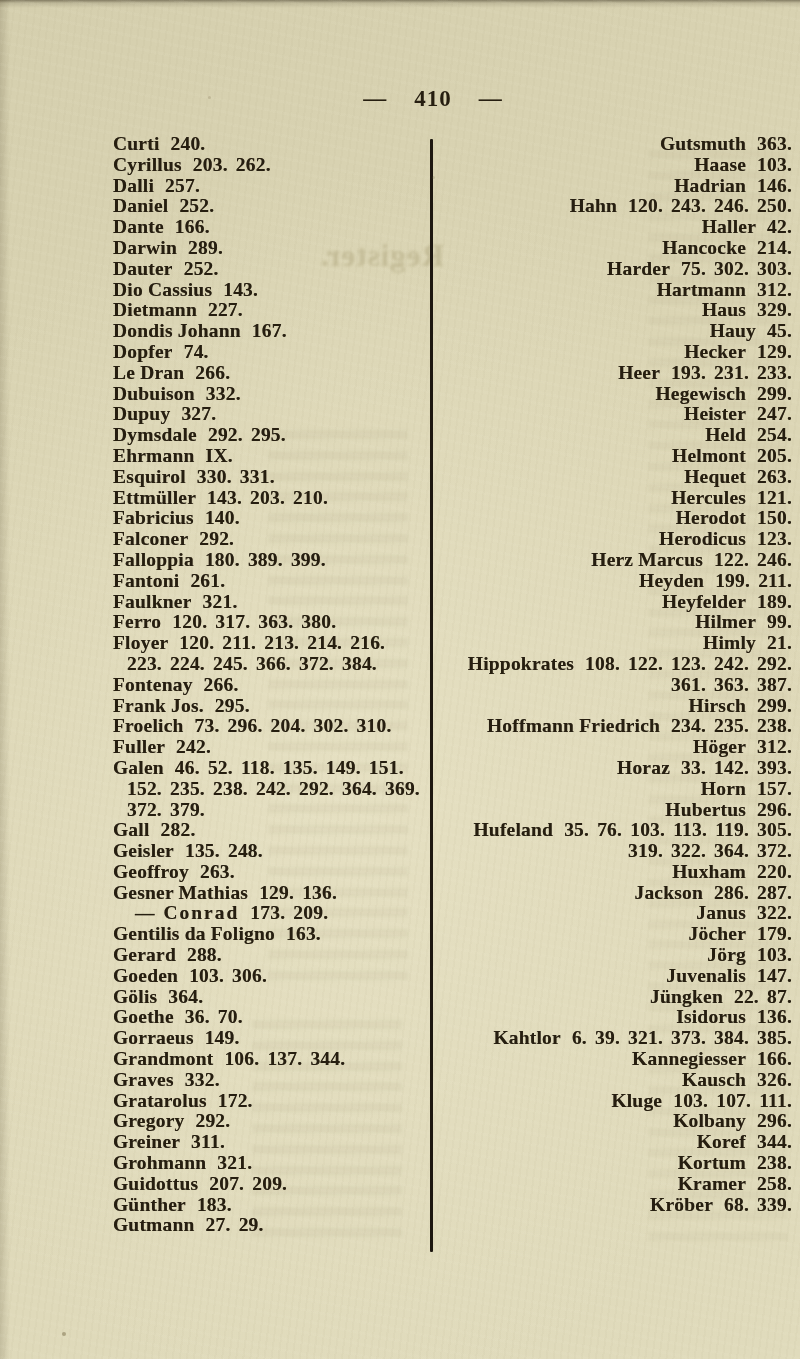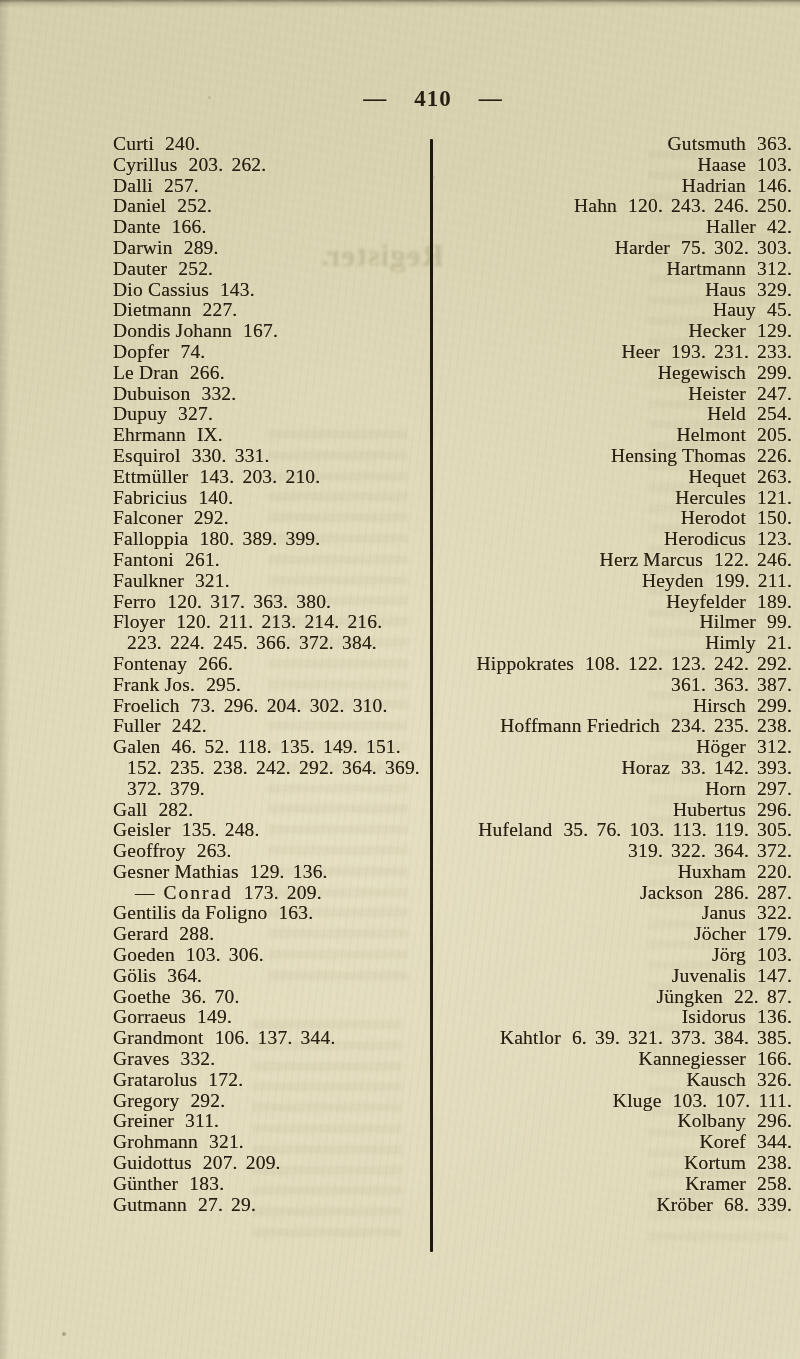--- a/index.html
+++ b/index.html
@@ -97,21 +97,21 @@
     background: #1d1710;
     border-radius: 1px;
   }
 
   
   .col {
     position: absolute;
     top: 134px;
     font-size: 19.5px;
     line-height: 20.8px;
-    font-weight: 400;
+    font-weight: 700;
     letter-spacing: 0.2px;
     text-shadow: 0 0 0.5px rgba(38,30,16,0.55);
   }
   .col-left  { left: 113px; width: 312px; }
   .col-right { left: 448px; width: 344px; text-align: right; }
   .entry {
     padding-left: 14px;
     text-indent: -14px;
   }
   .entry .pages {
@@ -152,20 +152,21 @@
       <div class="entry"><span class="name">Dante</span><span class="pages">166.</span></div>
       <div class="entry"><span class="name">Darwin</span><span class="pages">289.</span></div>
       <div class="entry"><span class="name">Dauter</span><span class="pages">252.</span></div>
       <div class="entry"><span class="name">Dio Cassius</span><span class="pages">143.</span></div>
       <div class="entry"><span class="name">Dietmann</span><span class="pages">227.</span></div>
       <div class="entry"><span class="name">Dondis Johann</span><span class="pages">167.</span></div>
       <div class="entry"><span class="name">Dopfer</span><span class="pages">74.</span></div>
       <div class="entry"><span class="name">Le Dran</span><span class="pages">266.</span></div>
       <div class="entry"><span class="name">Dubuison</span><span class="pages">332.</span></div>
       <div class="entry"><span class="name">Dupuy</span><span class="pages">327.</span></div>
+      <div class="entry"><span class="name">Dymsdale</span><span class="pages">292. 295.</span></div>
       <div class="entry"><span class="name">Ehrmann</span><span class="pages">IX.</span></div>
       <div class="entry"><span class="name">Esquirol</span><span class="pages">330. 331.</span></div>
       <div class="entry"><span class="name">Ettmüller</span><span class="pages">143. 203. 210.</span></div>
       <div class="entry"><span class="name">Fabricius</span><span class="pages">140.</span></div>
       <div class="entry"><span class="name">Falconer</span><span class="pages">292.</span></div>
       <div class="entry"><span class="name">Falloppia</span><span class="pages">180. 389. 399.</span></div>
       <div class="entry"><span class="name">Fantoni</span><span class="pages">261.</span></div>
       <div class="entry"><span class="name">Faulkner</span><span class="pages">321.</span></div>
       <div class="entry"><span class="name">Ferro</span><span class="pages">120. 317. 363. 380.</span></div>
       <div class="entry"><span class="name">Floyer</span><span class="pages">120. 211. 213. 214. 216. 223. 224. 245. 366. 372. 384.</span></div>
@@ -194,46 +195,46 @@
       <div class="entry"><span class="name">Guidottus</span><span class="pages">207. 209.</span></div>
       <div class="entry"><span class="name">Günther</span><span class="pages">183.</span></div>
       <div class="entry"><span class="name">Gutmann</span><span class="pages">27. 29.</span></div>
     </div>
   <div class="col col-right">
       <div class="entry"><span class="name">Gutsmuth</span><span class="pages">363.</span></div>
       <div class="entry"><span class="name">Haase</span><span class="pages">103.</span></div>
       <div class="entry"><span class="name">Hadrian</span><span class="pages">146.</span></div>
       <div class="entry"><span class="name">Hahn</span><span class="pages">120. 243. 246. 250.</span></div>
       <div class="entry"><span class="name">Haller</span><span class="pages">42.</span></div>
+      <div class="entry"><span class="name">Hancocke</span><span class="pages">214.</span></div>
       <div class="entry"><span class="name">Harder</span><span class="pages">75. 302. 303.</span></div>
       <div class="entry"><span class="name">Hartmann</span><span class="pages">312.</span></div>
       <div class="entry"><span class="name">Haus</span><span class="pages">329.</span></div>
       <div class="entry"><span class="name">Hauy</span><span class="pages">45.</span></div>
       <div class="entry"><span class="name">Hecker</span><span class="pages">129.</span></div>
       <div class="entry"><span class="name">Heer</span><span class="pages">193. 231. 233.</span></div>
       <div class="entry"><span class="name">Hegewisch</span><span class="pages">299.</span></div>
       <div class="entry"><span class="name">Heister</span><span class="pages">247.</span></div>
       <div class="entry"><span class="name">Held</span><span class="pages">254.</span></div>
       <div class="entry"><span class="name">Helmont</span><span class="pages">205.</span></div>
-      <div class="entry"><span class="name">Hensing Thomas</span><span class="pages">226.</span></div>
       <div class="entry"><span class="name">Hequet</span><span class="pages">263.</span></div>
       <div class="entry"><span class="name">Hercules</span><span class="pages">121.</span></div>
       <div class="entry"><span class="name">Herodot</span><span class="pages">150.</span></div>
       <div class="entry"><span class="name">Herodicus</span><span class="pages">123.</span></div>
       <div class="entry"><span class="name">Herz Marcus</span><span class="pages">122. 246.</span></div>
       <div class="entry"><span class="name">Heyden</span><span class="pages">199. 211.</span></div>
       <div class="entry"><span class="name">Heyfelder</span><span class="pages">189.</span></div>
       <div class="entry"><span class="name">Hilmer</span><span class="pages">99.</span></div>
       <div class="entry"><span class="name">Himly</span><span class="pages">21.</span></div>
       <div class="entry"><span class="name">Hippokrates</span><span class="pages">108. 122. 123. 242. 292. 361. 363. 387.</span></div>
       <div class="entry"><span class="name">Hirsch</span><span class="pages">299.</span></div>
       <div class="entry"><span class="name">Hoffmann Friedrich</span><span class="pages">234. 235. 238.</span></div>
       <div class="entry"><span class="name">Höger</span><span class="pages">312.</span></div>
       <div class="entry"><span class="name">Horaz</span><span class="pages">33. 142. 393.</span></div>
-      <div class="entry"><span class="name">Horn</span><span class="pages">297.</span></div>
+      <div class="entry"><span class="name">Horn</span><span class="pages">157.</span></div>
       <div class="entry"><span class="name">Hubertus</span><span class="pages">296.</span></div>
       <div class="entry"><span class="name">Hufeland</span><span class="pages">35. 76. 103. 113. 119. 305. 319. 322. 364. 372.</span></div>
       <div class="entry"><span class="name">Huxham</span><span class="pages">220.</span></div>
       <div class="entry"><span class="name">Jackson</span><span class="pages">286. 287.</span></div>
       <div class="entry"><span class="name">Janus</span><span class="pages">322.</span></div>
       <div class="entry"><span class="name">Jöcher</span><span class="pages">179.</span></div>
       <div class="entry"><span class="name">Jörg</span><span class="pages">103.</span></div>
       <div class="entry"><span class="name">Juvenalis</span><span class="pages">147.</span></div>
       <div class="entry"><span class="name">Jüngken</span><span class="pages">22. 87.</span></div>
       <div class="entry"><span class="name">Isidorus</span><span class="pages">136.</span></div>

